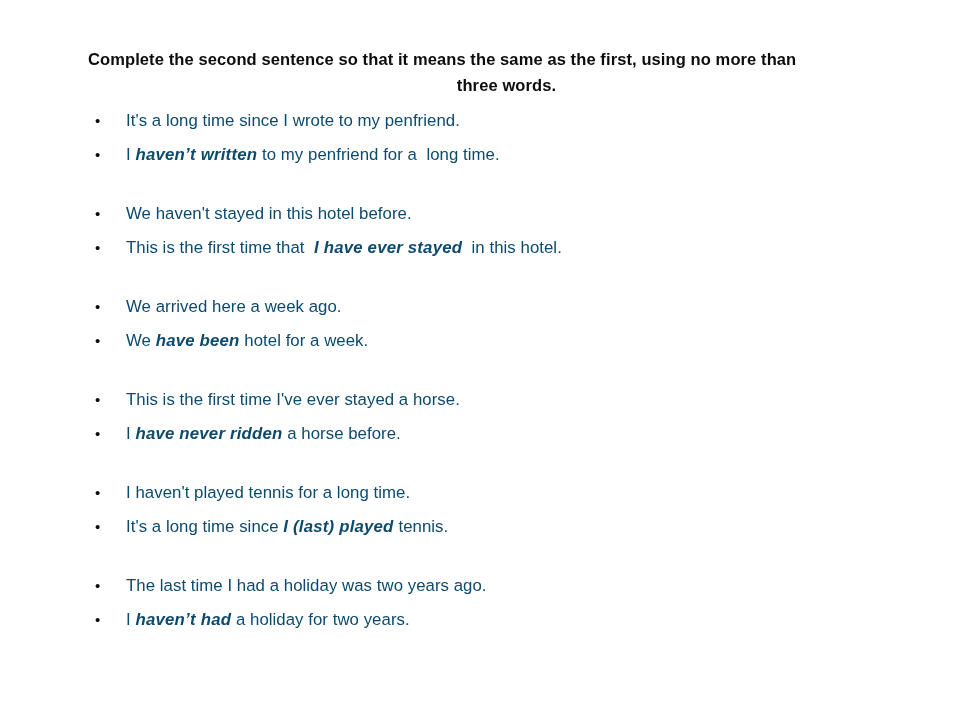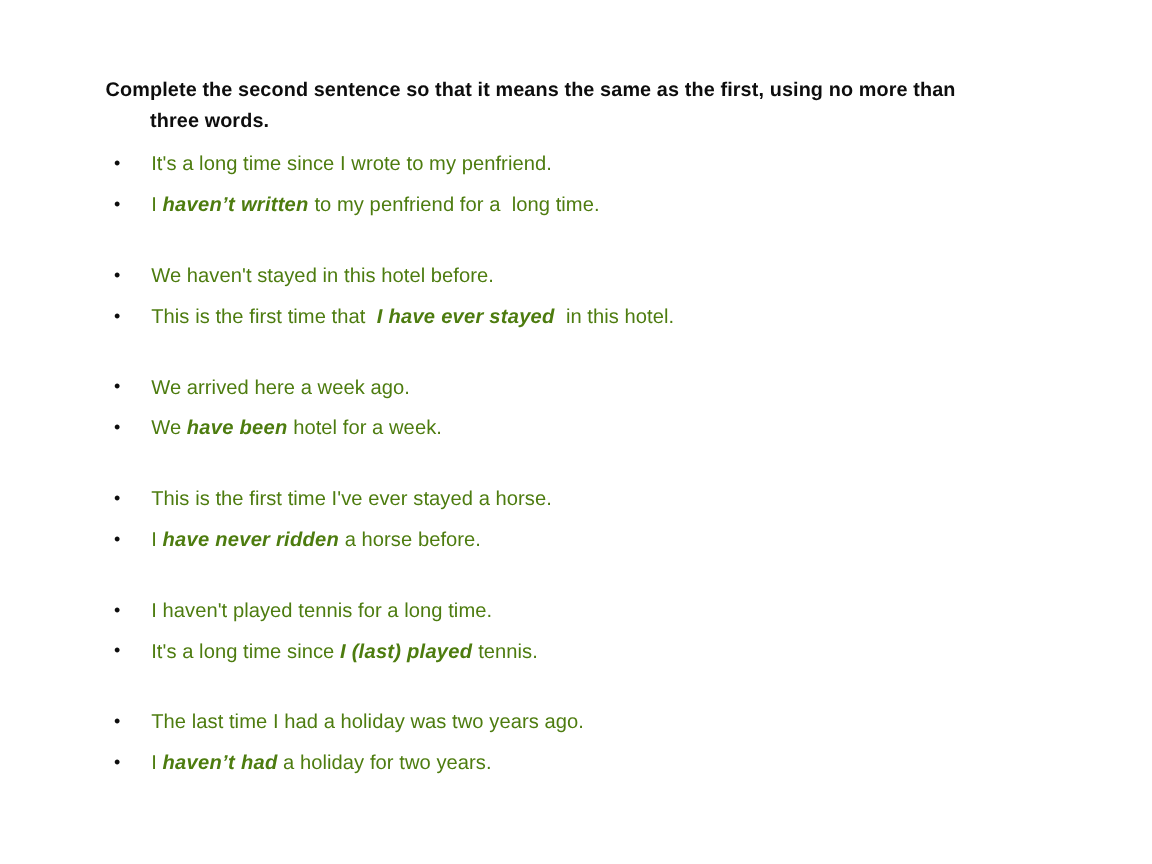--- a/index.html
+++ b/index.html
@@ -14,39 +14,39 @@
     font-family: "Liberation Sans", sans-serif;
     color: #0d0d0d;
     -webkit-font-smoothing: antialiased;
   }
   .slide {
     position: relative;
     width: 960px;
     height: 588px;
     background: #ffffff;
     box-sizing: border-box;
-    margin-top: 16px;
   }
   
   .title-block {
     position: absolute;
     left: 88px;
     top: 46px;
     width: 800px;
   }
   .title-line {
     font-size: 16.5px;
     font-weight: bold;
     line-height: 26px;
     letter-spacing: 0.1px;
     color: #0d0d0d;
     white-space: pre-wrap;
   }
   .title-line.indented {
     padding-left: 37px;
+    text-align: center;
   }
   
   .bullet-list {
     position: absolute;
     left: 88px;
     top: 104px;
     width: 840px;
   }
   .bullet-group {
     margin-bottom: 25px;
@@ -66,21 +66,21 @@
     font-size: 15px;
     line-height: 34px;
     color: #0d0d0d;
     text-align: left;
     padding-left: 7px;
     box-sizing: border-box;
   }
   .bullet-text {
     font-size: 16.8px;
     line-height: 34px;
-    color: #4d7c0f;
+    color: #0c4a6e;
     white-space: pre;
     letter-spacing: 0.05px;
     text-align: right;
   }
   .answer {
     font-weight: bold;
     font-style: italic;
     text-decoration-thickness: 1.6px;
     text-underline-offset: 2.5px;
     letter-spacing: 0.2px;

